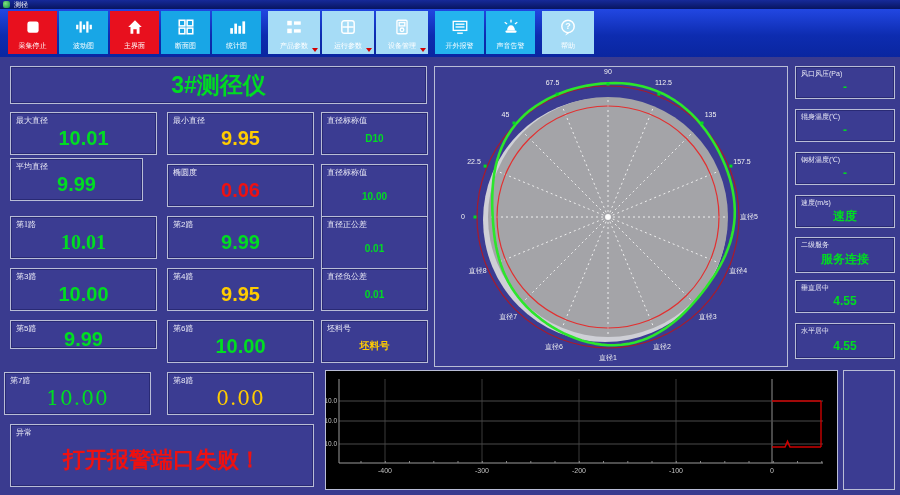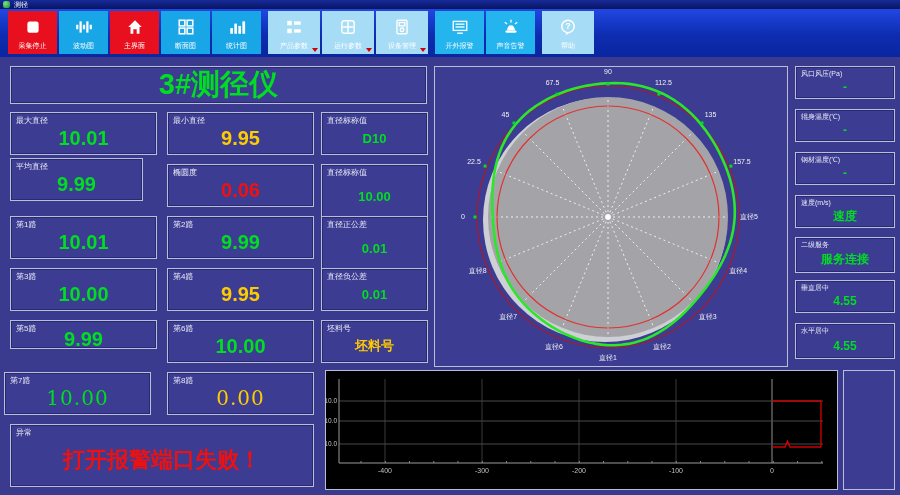--- a/index.html
+++ b/index.html
@@ -21,28 +21,28 @@
   .tb-cyan2{background:var(--btncyan2);}
   .tb-light{background:var(--btnlight);width:52px;}
   .grp-start{margin-left:5px;}
   .dd{position:absolute;right:2px;bottom:2px;width:0;height:0;border-left:3px solid transparent;border-right:3px solid transparent;border-top:4px solid #d40000;}
 
   
   .cell{position:absolute;background:var(--panel);border:1px solid var(--border);box-sizing:border-box;box-shadow:inset 0 0 0 1px rgba(8,10,60,.35);}
   .cell .lb{position:absolute;top:2px;left:5px;font-size:8px;color:#e9e9f6;letter-spacing:0;}
   .cell .val{position:absolute;left:0;right:0;top:9px;bottom:0;display:flex;align-items:center;justify-content:center;font-weight:bold;}
   .big{font-size:20px;}
-  .small{font-size:13px;}
+  .small{font-size:10px;}
   .serif .val{font-family:"DejaVu Serif",serif;font-weight:normal;font-size:20px;letter-spacing:1px;}
   .v-green{color:var(--green);}
   .v-yellow{color:var(--yellow);}
   .v-red{color:var(--red);}
 
   
-  #gauge-title{position:absolute;left:10px;top:66px;width:417px;height:38px;background:var(--panel);border:1px solid var(--border);box-sizing:border-box;display:flex;align-items:center;justify-content:center;color:var(--green);font-size:29px;font-weight:bold;box-shadow:inset 0 0 0 1px rgba(8,10,60,.35);}
+  #gauge-title{position:absolute;left:10px;top:66px;width:417px;height:38px;background:var(--panel);border:1px solid var(--border);box-sizing:border-box;display:flex;align-items:center;justify-content:center;color:var(--green);font-size:23px;font-weight:bold;box-shadow:inset 0 0 0 1px rgba(8,10,60,.35);}
 
   
   .alarm .val{font-size:22px;}
 
   
   #polar-panel{position:absolute;left:434px;top:66px;width:354px;height:301px;background:var(--panel);border:1px solid var(--border);box-sizing:border-box;}
   #polar-panel svg{display:block;}
   .pl{fill:#f2f2f2;font-size:7px;font-family:"Liberation Sans",sans-serif;text-anchor:middle;}
 
   
@@ -222,21 +222,21 @@
         <span class="val big v-green">9.99</span>
       </div>
       <div class="cell" style="left: 167px; top: 164px; width: 147px; height: 43px;">
         <span class="lb">椭圆度</span>
         <span class="val big v-red">0.06</span>
       </div>
       <div class="cell" style="left: 321px; top: 164px; width: 107px; height: 56px;">
         <span class="lb">直径标称值</span>
         <span class="val small v-green">10.00</span>
       </div>
-      <div class="cell" style="left: 10px; top: 216px; width: 147px; height: 43px;">
+      <div class="cell" style="left: 10px; top: 216px; width: 147px; height: 43px; font-family: Liberation Serif, serif;">
         <span class="lb">第1路</span>
         <span class="val big v-green">10.01</span>
       </div>
       <div class="cell" style="left: 167px; top: 216px; width: 147px; height: 43px;">
         <span class="lb">第2路</span>
         <span class="val big v-green">9.99</span>
       </div>
       <div class="cell" style="left: 321px; top: 216px; width: 107px; height: 55px;">
         <span class="lb">直径正公差</span>
         <span class="val small v-green">0.01</span>

